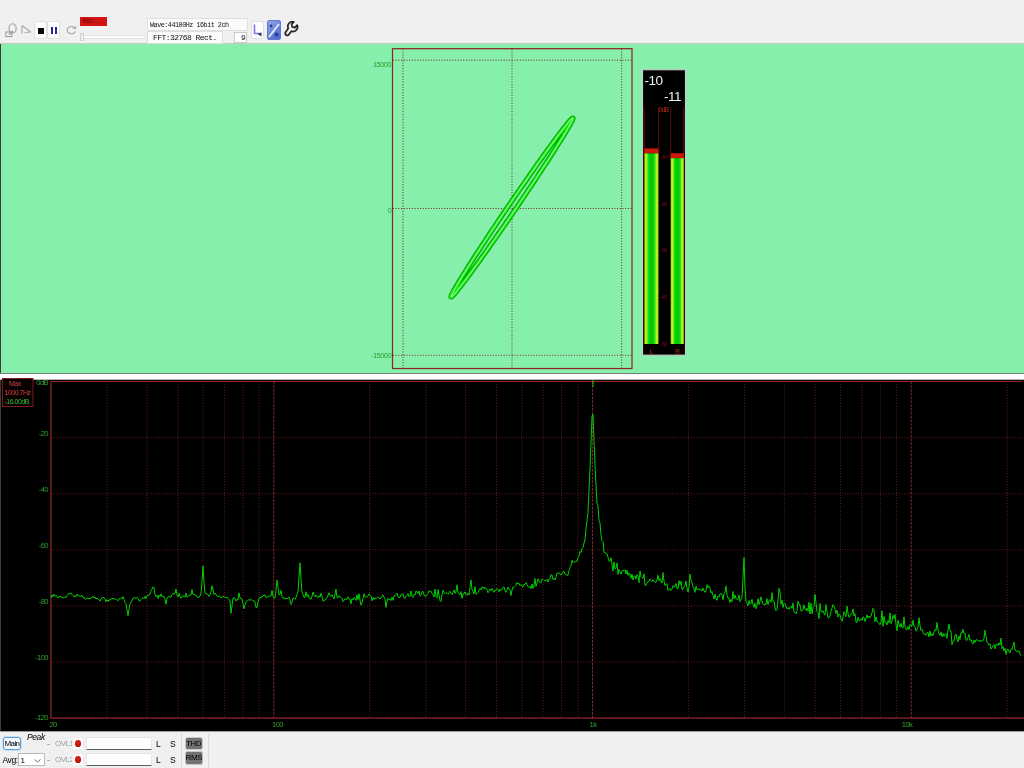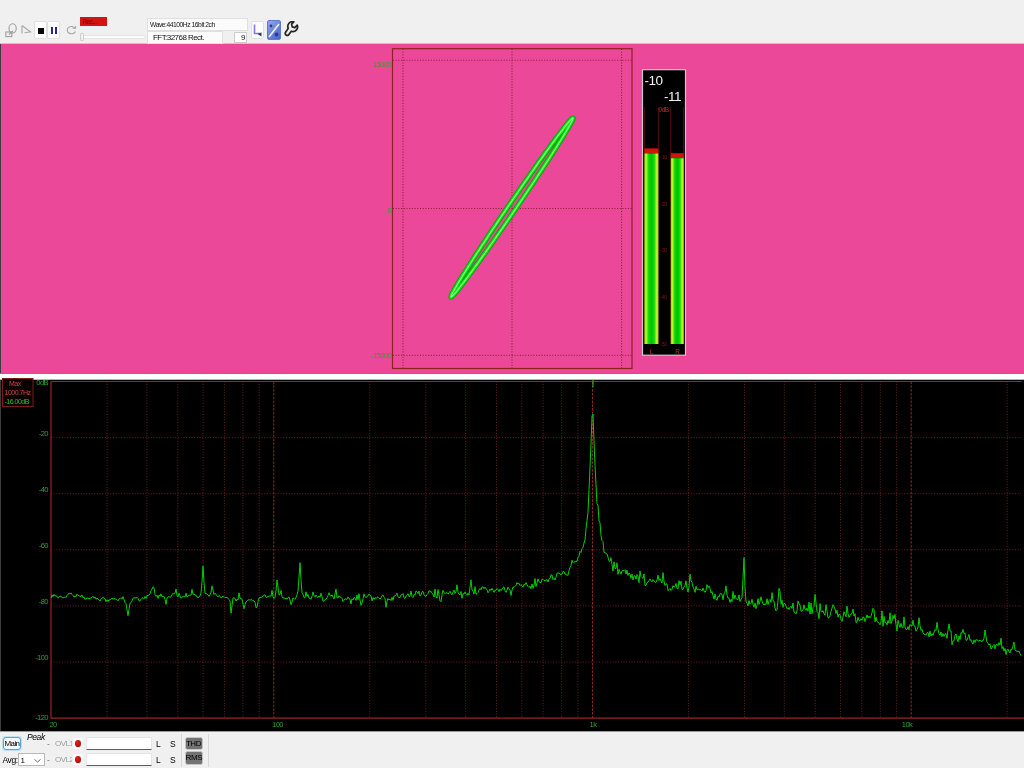--- a/index.html
+++ b/index.html
@@ -1,20 +1,20 @@
 <!DOCTYPE html>
 <html><head><meta charset="utf-8"><style>
 html,body{margin:0;padding:0;width:1024px;height:768px;overflow:hidden;background:#f0f0f0;
 font-family:"Liberation Sans",sans-serif;}
 *{box-sizing:border-box;}
 .abs{position:absolute;}
 #win{position:relative;width:1024px;height:768px;}
 #title{left:0;top:0;width:1024px;height:16px;background:#f2f2f2;border-bottom:1px solid #e2e2e2;}
 #title .t{left:21px;top:3.5px;font-size:9px;color:#3a3a3a;letter-spacing:-0.3px;transform:scaleX(0.64);transform-origin:0 0;}
-#tb{left:0;top:16px;width:1024px;height:28px;background:#f0f0f0;border-bottom:1px solid #c8c8c8;}
+#tb{left:0;top:16px;width:1024px;height:28px;background:#f0f0f0;border-bottom:1px solid #c8c8c8;font-family:Liberation Mono, monospace;}
 .btnw{position:absolute;width:13px;height:18px;top:5px;background:#fdfdfd;border:1px solid #e0e0e0;border-radius:2px;}
 .txt{position:absolute;font-size:8px;letter-spacing:-0.55px;color:#111;}
 .gl{font-size:7.6px;letter-spacing:-0.6px;fill:#2fa32f;font-family:"Liberation Sans",sans-serif;}
 .mnum{font-size:13.5px;fill:#f2f2f2;font-family:"Liberation Sans",sans-serif;letter-spacing:-0.5px;}
 .mred{font-size:6.5px;fill:#c22a1a;font-family:"Liberation Sans",sans-serif;letter-spacing:-0.5px;}
 .mred2{font-size:5.5px;fill:#7c1212;font-family:"Liberation Sans",sans-serif;letter-spacing:-0.5px;}
 .sred{font-size:7px;letter-spacing:-0.5px;fill:#cf4444;font-family:"Liberation Sans",sans-serif;}
 .sb{position:absolute;left:0;top:731px;width:1024px;height:37px;background:#f0f0f0;border-top:1px solid #9a9a9a;}
 .sbt{position:absolute;font-size:8.5px;letter-spacing:-0.4px;color:#000;}
 .gray{color:#9aa0a2;font-size:8px;letter-spacing:-0.5px;}
@@ -71,21 +71,21 @@
      <path d="M1 15 L11 2" stroke="#eef2ff" stroke-width="1.6"></path>
      <circle cx="3" cy="4" r="1.4" fill="#2a3c9e"></circle>
           <circle cx="8.5" cy="12.5" r="2" fill="#2a3c9e"></circle>
    </svg>
  </div>
  <svg class="abs" style="left:284px;top:5px" width="15" height="18" viewBox="0 0 15 18">
    <path d="M13.2 4.1 L10.9 6.6 L8.2 5.9 L7.6 3.1 L9.8 0.9 A4.6 4.6 0 0 0 4.3 7.3 L1.6 11.2 A2.1 2.1 0 0 0 4.5 14.1 L7.3 10.2 A4.6 4.6 0 0 0 13.2 4.1 Z" fill="none" stroke="#232323" stroke-width="1.7" stroke-linejoin="round"></path>
  </svg>
 </div>
 
-<div class="abs" style="left:0;top:44px;width:1024px;height:329px;background:#ec4899;border-left:1px solid #3c3c3c;">
+<div class="abs" style="left:0;top:44px;width:1024px;height:329px;background:#86efac;border-left:1px solid #3c3c3c;">
 <svg class="abs" style="left:0;top:1px" width="1024" height="328" viewBox="0 0 1024 328">
 <defs>
 <linearGradient id="bg1" x1="0" y1="0" x2="1" y2="0">
  <stop offset="0" stop-color="#86e000"></stop>
             <stop offset="0.12" stop-color="#c5f829"></stop>
             <stop offset="0.3" stop-color="#0ddc0d"></stop>
  <stop offset="0.5" stop-color="#00c000"></stop>
             <stop offset="0.7" stop-color="#0ddc0d"></stop>
             <stop offset="0.88" stop-color="#c5f829"></stop>
             <stop offset="1" stop-color="#86e000"></stop>

